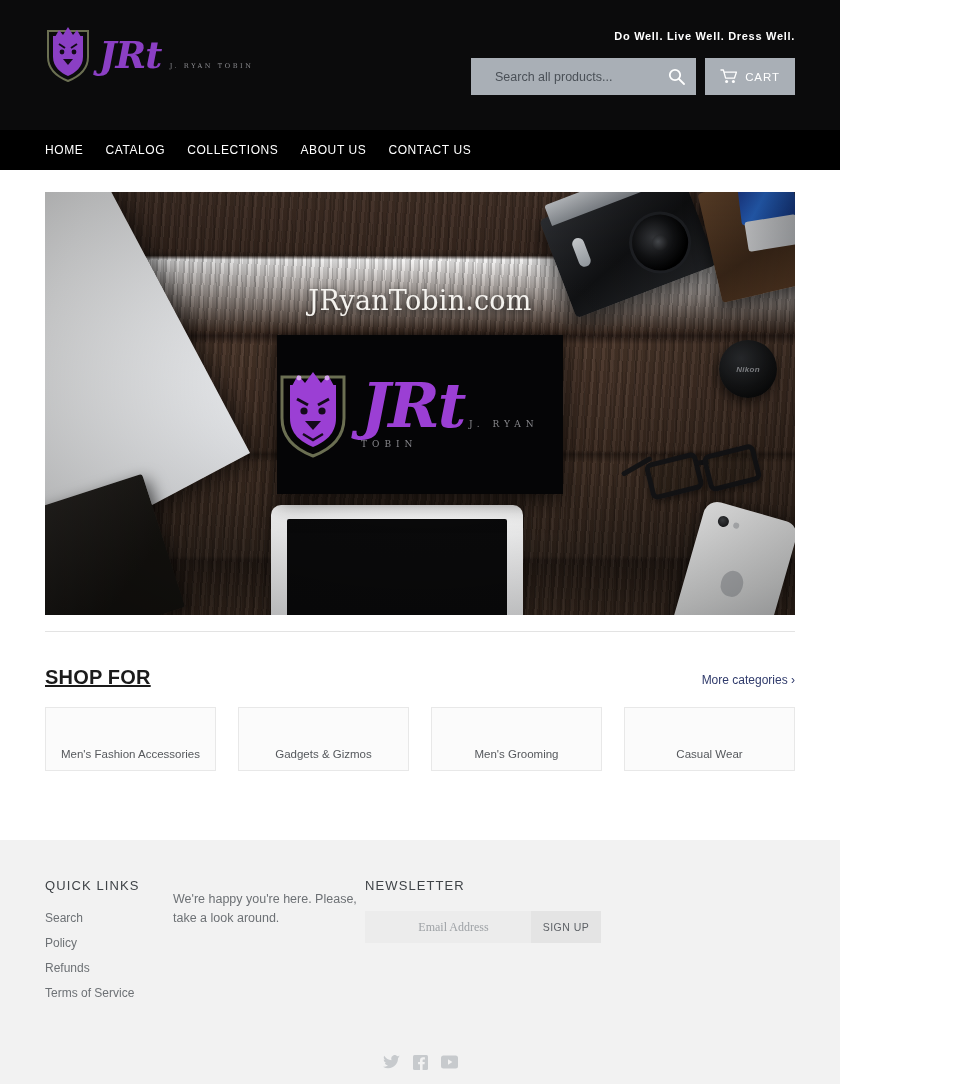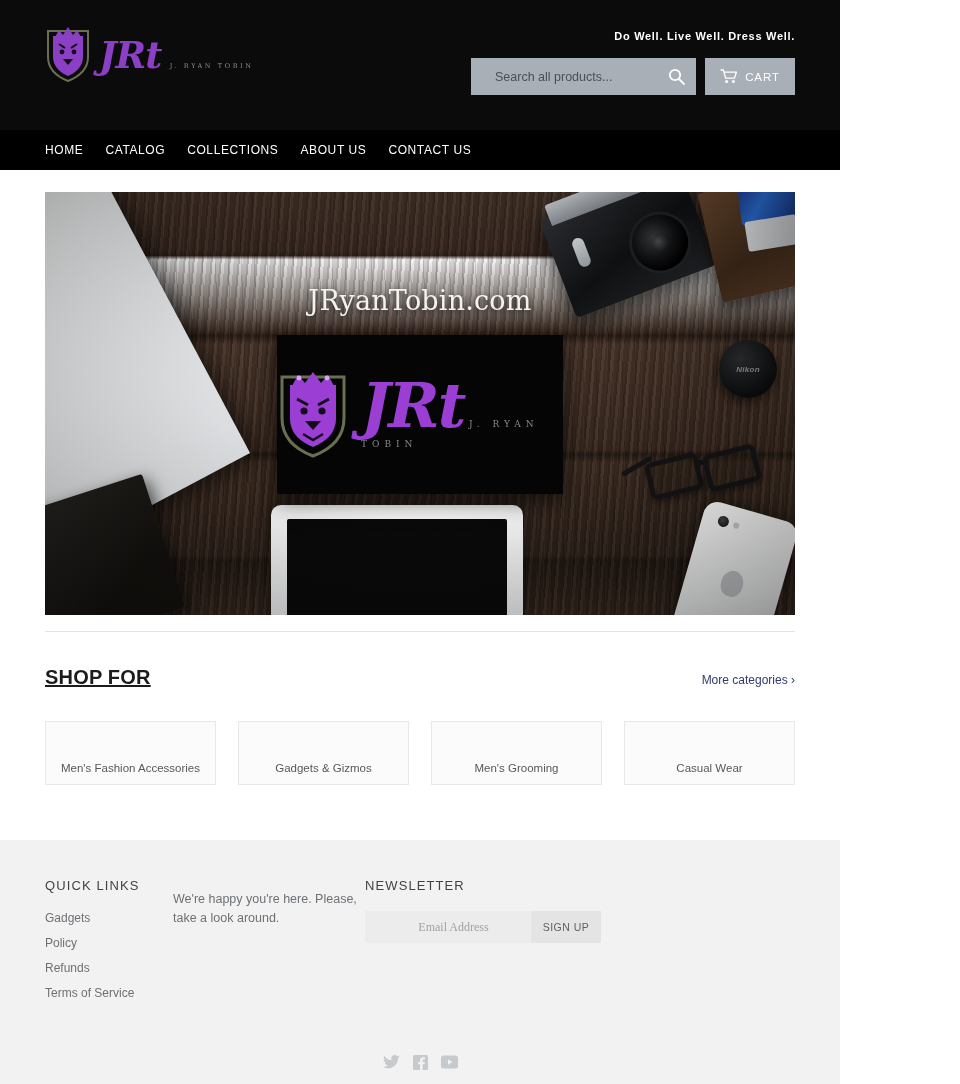--- a/index.html
+++ b/index.html
@@ -191,21 +191,21 @@
                  color: #9b3fd4; font-style: italic; font-weight: 700; letter-spacing: -2px; }
   .bizcard-sub { font-family: "DejaVu Serif", serif; font-size: 9px; color: #86868a;
                  letter-spacing: 5px; text-align: center; margin-top: 4px; }
 
   
   .main { width: 750px; margin: 0 auto; }
   .rule { height: 1px; background: #e3e3e3; margin-top: 16px; }
   .shop-head { display: flex; align-items: baseline; justify-content: space-between; padding-top: 34px; }
   .shop-title { font-size: 20px; font-weight: bold; color: #1b1b1b; letter-spacing: .2px; text-decoration: underline; }
   .more-link { font-size: 12px; color: #2f3a6b; text-decoration: none; cursor: pointer; }
-  .cat-grid { display: flex; gap: 22px; margin-top: 32px; }
+  .cat-grid { display: flex; gap: 22px; margin-top: 18px; }
   .cat-card {
     flex: 1; height: 64px; border: 1px solid #e8e8e8; background: #fbfbfb;
     display: flex; align-items: flex-end; justify-content: center; padding-bottom: 10px; cursor: pointer;
   }
   .cat-card span { font-size: 11.5px; color: #55585c; }
 
   
   .footer { position: absolute; left: 0; right: 0; top: 840px; bottom: 0; background: #f2f2f2; }
   .footer-inner { width: 750px; margin: 0 auto; padding-top: 38px; }
   .footer-cols { display: flex; }
@@ -379,21 +379,21 @@
     </div>
   </div>
 
   <div class="footer">
     <div class="footer-inner">
 
       <div class="footer-cols">
 
         <div class="col-links">
           <div class="foot-head">QUICK LINKS</div>
-          <a class="foot-link">Gadgets</a>
+          <a class="foot-link">Search</a>
           <a class="foot-link">Policy</a>
           <a class="foot-link">Refunds</a>
           <a class="foot-link">Terms of Service</a>
         </div>
 
         <div class="col-text">
           <div class="foot-para">We're happy you're here.  Please, take a look around.</div>
         </div>
 
         <div class="col-news">

